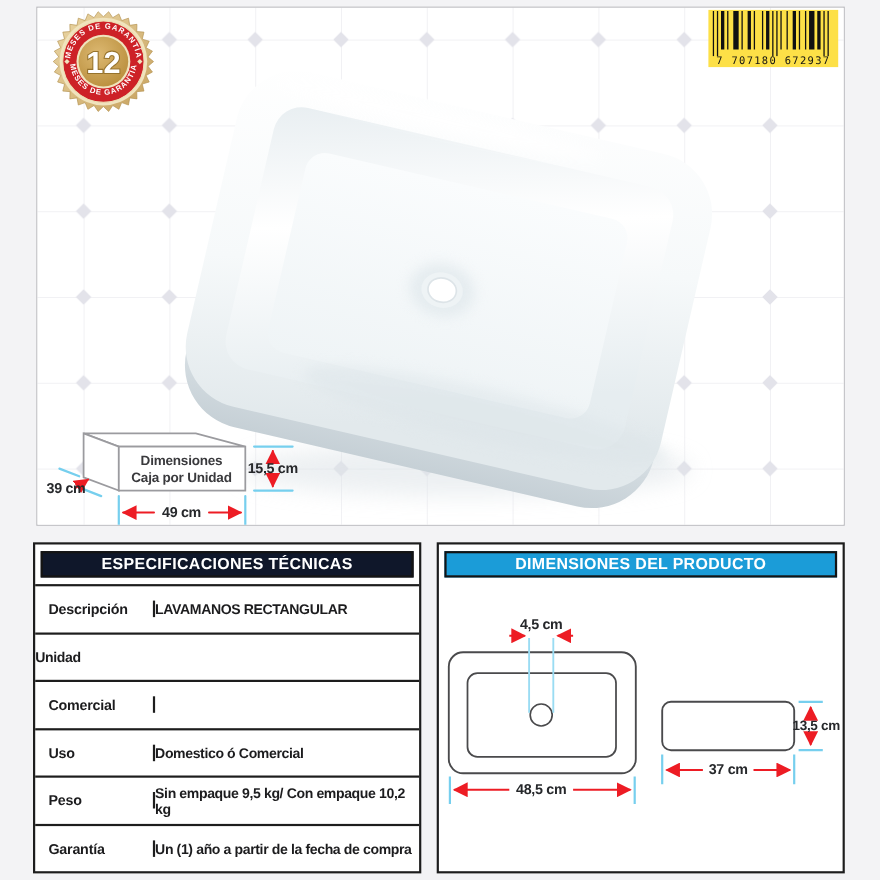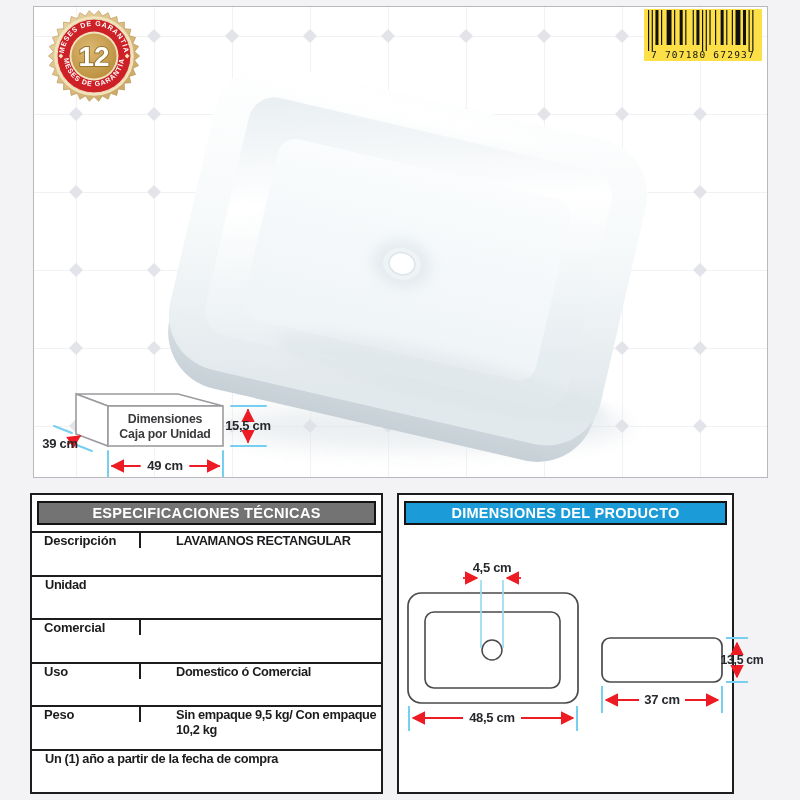--- a/index.html
+++ b/index.html
@@ -9,30 +9,30 @@
   
   .top-card{position:absolute;left:33px;top:6px;width:733px;height:470px;background:#fff;border:1px solid #b8b8bd;}
   .card-art{position:absolute;left:0;top:0;}
 
   .badge-wrap{position:absolute;left:12px;top:1px;width:96px;height:96px;}
   .barcode-wrap{position:absolute;left:610px;top:2px;width:118px;height:52px;background:#fde047;}
 
   
   .panel{position:absolute;background:#fff;border:2px solid #1d1d1d;box-sizing:border-box;}
   .panel-left{left:30px;top:493px;width:353px;height:301px;}
-  .panel-right{left:397px;top:493px;width:337px;height:301px;}
+  .panel-right{left:397px;top:493px;width:371px;height:301px;}
   .panel-header{position:absolute;left:5px;right:5px;top:6px;height:24px;border:2px solid #141414;box-sizing:border-box;
     display:flex;align-items:center;justify-content:center;color:#fff;font-weight:700;font-size:14.5px;letter-spacing:.3px;}
 
   .spec-table{position:absolute;left:0;right:0;top:36px;bottom:0;border-top:2px solid #1d1d1d;display:flex;flex-direction:column;}
-  .spec-row{flex:1;display:flex;border-bottom:2px solid #1d1d1d;align-items:flex-start;gap:22px;}
+  .spec-row{flex:1;display:flex;border-bottom:2px solid #1d1d1d;align-items:center;}
   .spec-row:last-child{border-bottom:none;}
   .spec-label{width:95px;border-right:2px solid #1d1d1d;display:flex;align-items:center;padding-left:12px;
     font-size:13px;font-weight:700;color:#1c1c1e;letter-spacing:-.2px;}
-  .spec-value{flex:1;display:flex;align-items:center;padding-left:13px;padding-right:4px;
+  .spec-value{flex:1;display:flex;align-items:center;padding-right:4px;
     font-size:12.8px;font-weight:700;color:#1c1c1e;letter-spacing:-.35px;}
 
   .dims-art{position:absolute;left:0;top:28px;}
 
   
   .dim-label{font:700 13px "Liberation Sans",sans-serif;fill:#26282b;letter-spacing:-.3px;}
   .dim-label-sm{font:700 12.3px "Liberation Sans",sans-serif;fill:#26282b;letter-spacing:-.3px;}
   .box-label{font:700 12.3px "Liberation Sans",sans-serif;fill:#3a3a3d;letter-spacing:-.2px;}
   .bc-digits{font:400 9.5px "DejaVu Sans Mono",monospace;fill:#111;letter-spacing:1.2px;}
   .badge-arc{font:700 7.3px "Liberation Sans",sans-serif;fill:#fff;letter-spacing:.9px;}
@@ -186,41 +186,42 @@
             <rect x="98.97" y="1" width="3.02" height="35" fill="#111"></rect>
             <rect x="104.55" y="1" width="1.16" height="41" fill="#111"></rect>
             <rect x="108.28" y="1" width="1.16" height="41" fill="#111"></rect>
           </g>
         <text class="bc-digits" x="59" y="49" text-anchor="middle">7 707180 672937</text>
       </svg>
     </div>
   </div>
 
   <div class="panel panel-left">
-    <div class="panel-header" style="background: #737373;">ESPECIFICACIONES TÉCNICAS</div>
+    <div class="panel-header" style="background: #0f172a;">ESPECIFICACIONES TÉCNICAS</div>
     <div class="spec-table">
         <div class="spec-row">
           <div class="spec-label">Descripción</div>
           <div class="spec-value">LAVAMANOS RECTANGULAR</div>
         </div>
         <div class="spec-row">
           <div class="spec-value">Unidad</div>
         </div>
         <div class="spec-row">
           <div class="spec-label">Comercial</div>
         </div>
         <div class="spec-row">
           <div class="spec-label">Uso</div>
           <div class="spec-value">Domestico ó Comercial</div>
         </div>
         <div class="spec-row">
           <div class="spec-label">Peso</div>
           <div class="spec-value">Sin empaque 9,5 kg/  Con empaque 10,2 kg</div>
         </div>
         <div class="spec-row">
+          <div class="spec-label">Garantía</div>
           <div class="spec-value">Un (1) año a partir de la fecha de compra</div>
         </div>
       </div>
   </div>
 
   <div class="panel panel-right">
     <div class="panel-header" style="background: rgb(27, 156, 216);">DIMENSIONES DEL PRODUCTO</div>
 
     <svg class="dims-art" width="367" height="269" viewBox="0 0 367 269">
       <defs>

